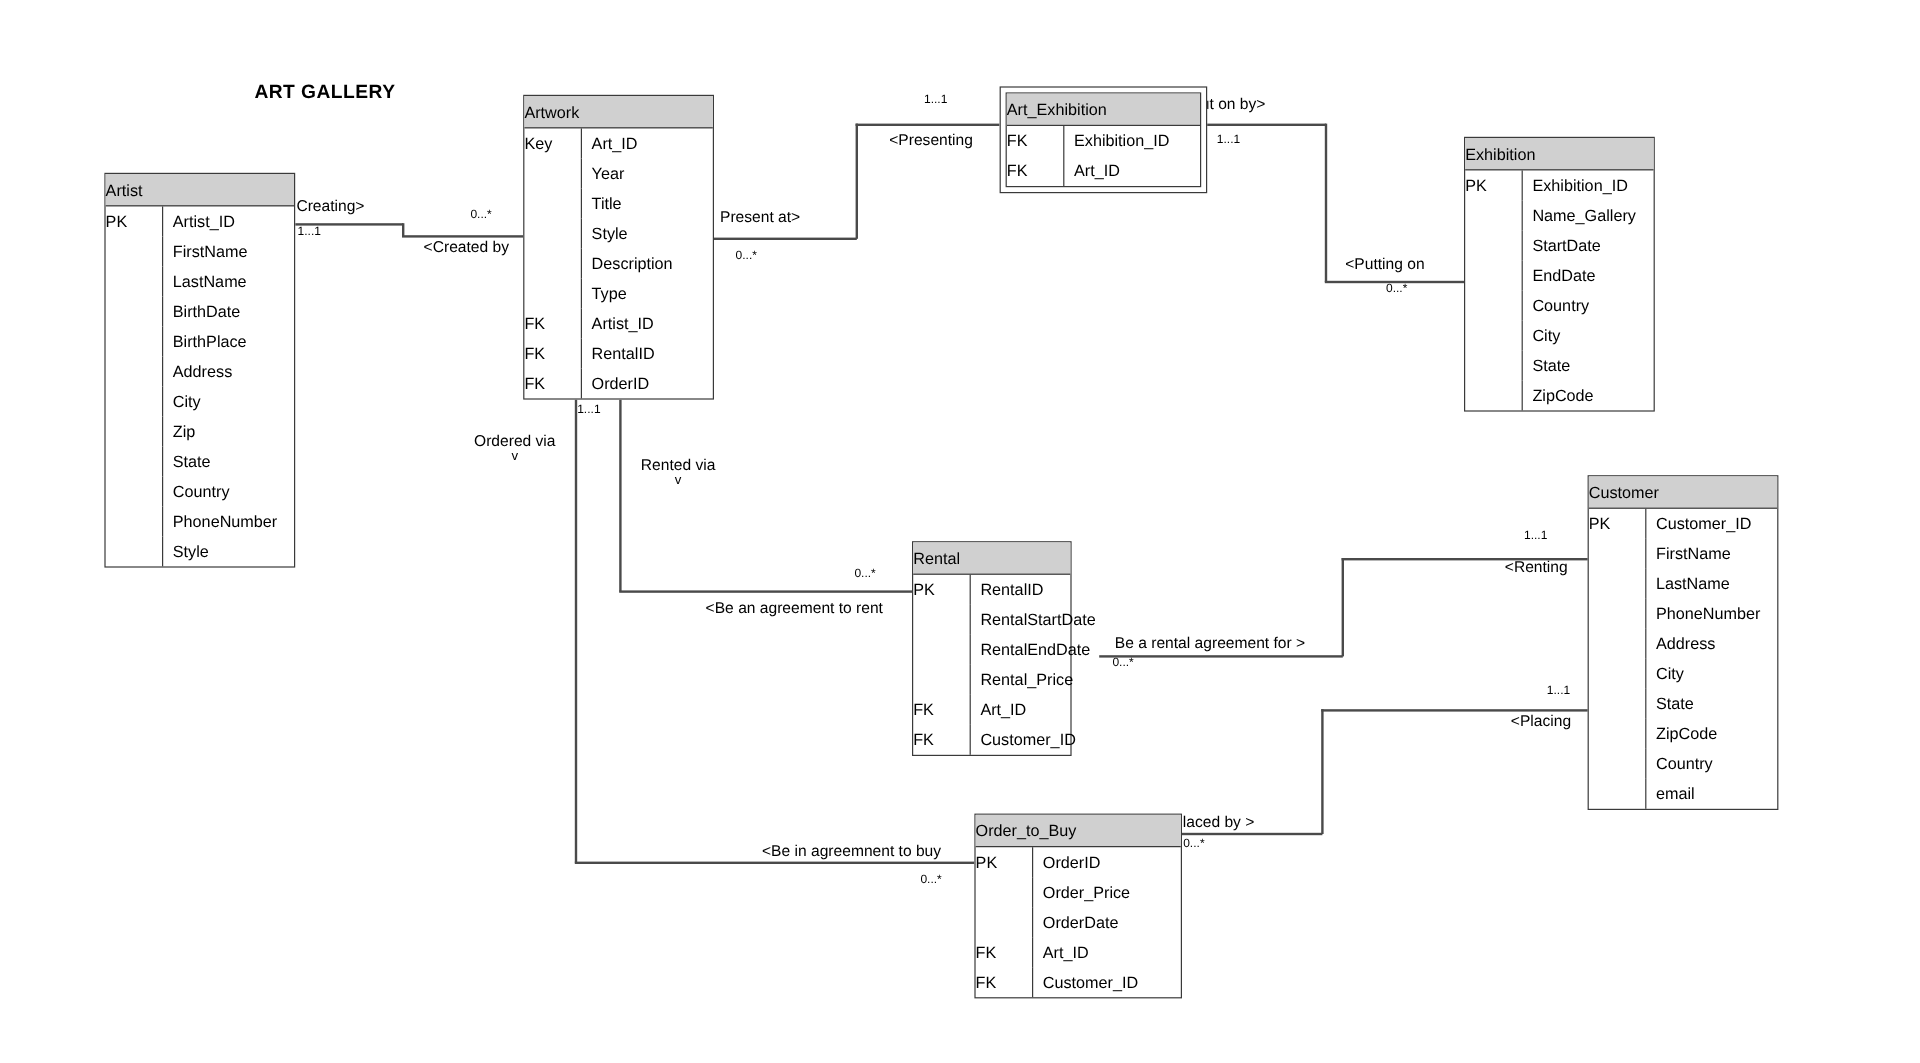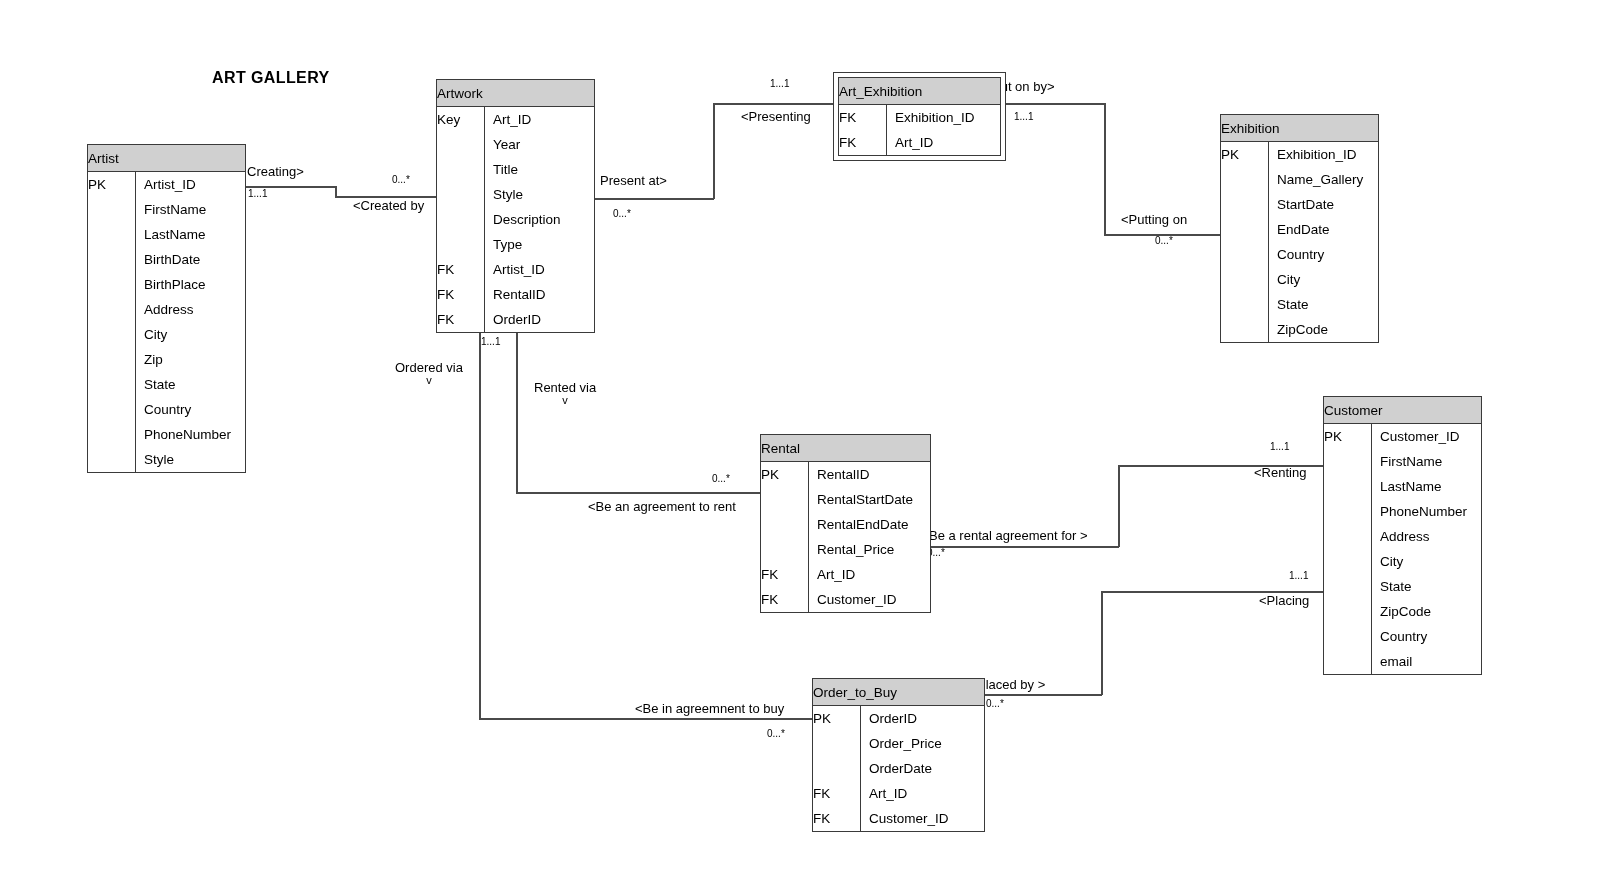--- a/index.html
+++ b/index.html
@@ -326,21 +326,21 @@
           <div class="attr-key"></div>
           <div class="attr-name">State</div>
         </div>
       <div class="attr-row">
           <div class="attr-key"></div>
           <div class="attr-name">ZipCode</div>
         </div>
     </div>
   </div>
 
-  <div class="entity" style="left:760px; top:434px; width:171px;">
+  <div class="entity" style="left:760px; top:451px; width:133px;">
     <div class="entity-header">Rental</div>
     <div class="attr-body">
       <div class="attr-row">
           <div class="attr-key">PK</div>
           <div class="attr-name">RentalID</div>
         </div>
       <div class="attr-row">
           <div class="attr-key"></div>
           <div class="attr-name">RentalStartDate</div>
         </div>

